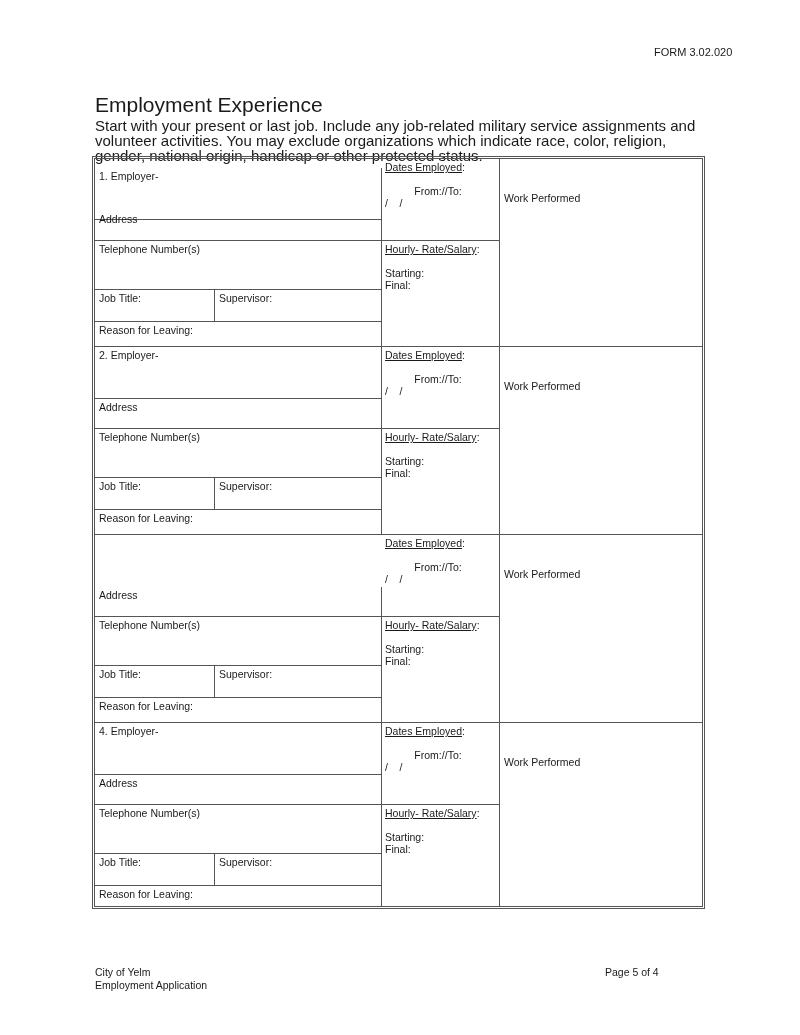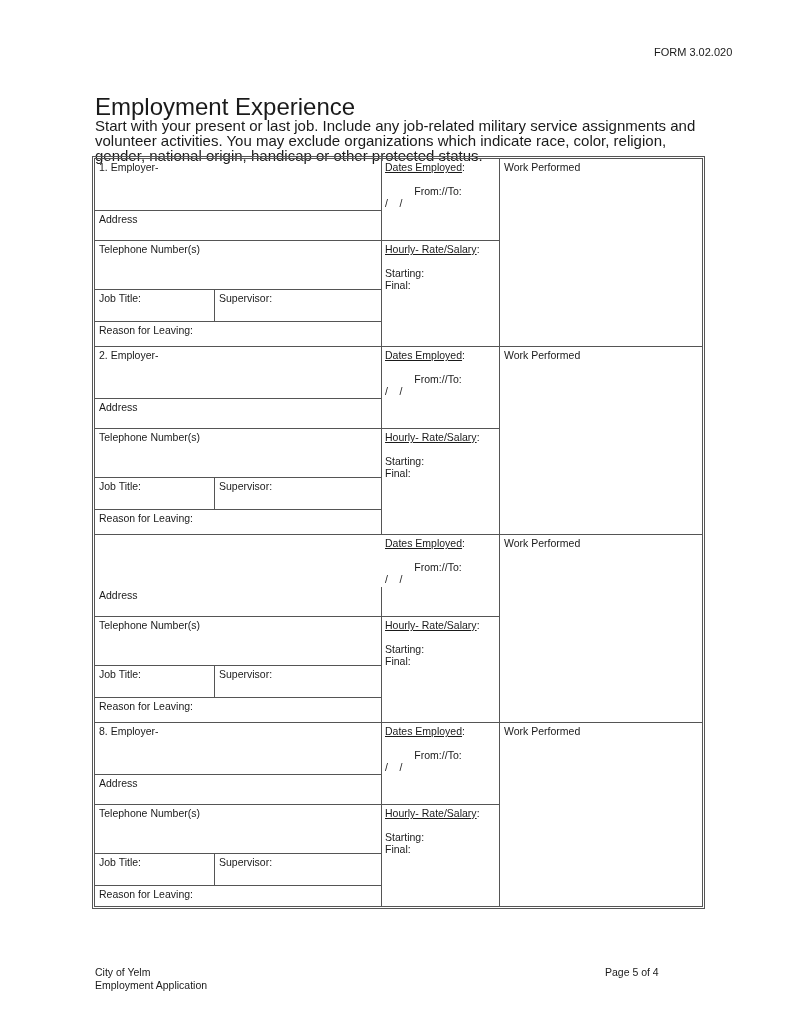--- a/index.html
+++ b/index.html
@@ -1,44 +1,44 @@
 <!DOCTYPE html>
 <html><head>
 <meta charset="utf-8">
 <style>
   html, body { margin:0; padding:0; background:#fff; }
   body { width:800px; height:1035px; position:relative; font-family:"Liberation Sans", sans-serif; color:#1a1a1a; overflow:hidden; }
   .form-num { position:absolute; top:46px; left:630px; font-size:11px;padding-left:24px; }
-  .title { position:absolute; top:93px; left:95px; font-size:24px; font-weight:normal; margin:0; }
+  .title { position:absolute; top:93px; left:95px; font-size:21px; font-weight:normal; margin:0; }
   .intro { position:absolute; top:118px; left:95px; width:620px; font-size:15px; line-height:15px; }
   .table { position:absolute; left:92px; top:156px; width:613px; height:753px; border:3px double #555; box-sizing:border-box; }
   .block { position:absolute; left:0; width:100%; box-sizing:border-box; border-bottom:1px solid #555; }
   .block:last-child { border-bottom:none; }
   .cell { position:absolute; box-sizing:border-box; font-size:10.5px; padding:2px 4px; }
   .lc { left:0; width:287px; border-right:1px solid #555; }
   .mc { left:287px; width:118px; border-right:1px solid #555; padding-left:3px; }
-  .rc { left:405px; right:0; }
+  .rc { left:405px; right:0;margin-top:31px; }
   .bb { border-bottom:1px solid #555; }
   .u { text-decoration:underline; }
   .line { display:block; line-height:12px; }
   .foot-l { position:absolute; top:966px; left:95px; font-size:10.5px; line-height:13px; }
   .foot-r { position:absolute; top:966px; left:605px; font-size:10.5px; }
   .span { display:flex; justify-content:center; width:106px; }
 </style>
 </head>
 <body>
 
 <div class="form-num">FORM 3.02.020</div>
 <h1 class="title">Employment Experience</h1>
 <div class="intro">Start  with your present or last job.  Include any job-related military service assignments and volunteer activities.  You may exclude organizations which indicate race, color, religion, gender, national origin, handicap or other protected status.</div>
 
 <div class="table">
 
   <div class="block" style="top:0;height:188px;">
-    <div class="cell lc bb" style="top:0;height:52px;"><span>1.  Employer-</span></div>
+    <div class="cell lc bb" style="top:9px;height:52px;"><span>1.  Employer-</span></div>
     <div class="cell lc bb" style="top:52px;height:30px;"><span>Address</span></div>
     <div class="cell lc bb" style="top:82px;height:49px;"><span>Telephone Number(s)</span></div>
     <div class="cell bb" style="top:131px;left:0;width:120px;height:32px;border-right:1px solid #555;"><span>Job Title:</span></div>
     <div class="cell bb" style="top:131px;left:120px;width:167px;height:32px;border-right:1px solid #555;"><span>Supervisor:</span></div>
     <div class="cell lc" style="top:163px;height:25px;"><span>Reason for Leaving:</span></div>
     <div class="cell mc bb" style="top:0;height:82px;">
       <span class="u">Dates Employed</span><span>:</span>
       <div style="height:12px"></div>
       <div class="span">
           <span>From:</span>
@@ -104,21 +104,21 @@
     <div class="cell mc" style="top:82px;height:106px;">
       <span class="u">Hourly- Rate/Salary</span><span>:</span>
       <div style="height:12px"></div>
       <span class="line">Starting:</span>
       <span class="line">Final:</span>
     </div>
     <div class="cell rc" style="top:0;height:188px;"><span>Work Performed</span></div>
   </div>
 
   <div class="block" style="top:564px;height:183px;">
-    <div class="cell lc bb" style="top:0;height:52px;"><span>8.  Employer-</span></div>
+    <div class="cell lc bb" style="top:0;height:52px;"><span>4.  Employer-</span></div>
     <div class="cell lc bb" style="top:52px;height:30px;"><span>Address</span></div>
     <div class="cell lc bb" style="top:82px;height:49px;"><span>Telephone Number(s)</span></div>
     <div class="cell bb" style="top:131px;left:0;width:120px;height:32px;border-right:1px solid #555;"><span>Job Title:</span></div>
     <div class="cell bb" style="top:131px;left:120px;width:167px;height:32px;border-right:1px solid #555;"><span>Supervisor:</span></div>
     <div class="cell lc" style="top:163px;height:20px;"><span>Reason for Leaving:</span></div>
     <div class="cell mc bb" style="top:0;height:82px;">
       <span class="u">Dates Employed</span><span>:</span>
       <div style="height:12px"></div>
       <div class="span">
           <span>From:</span>

